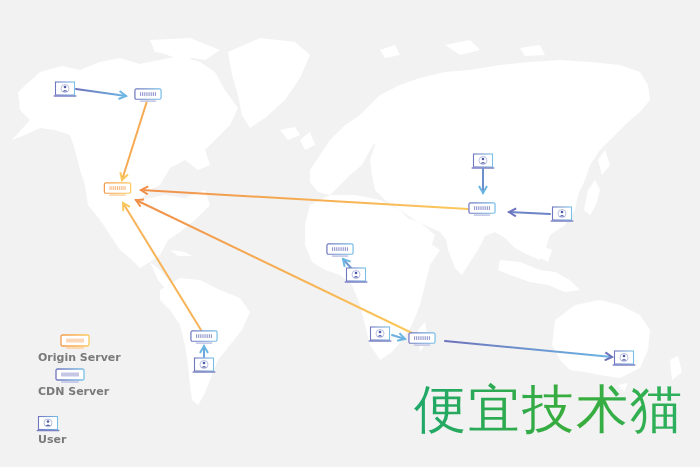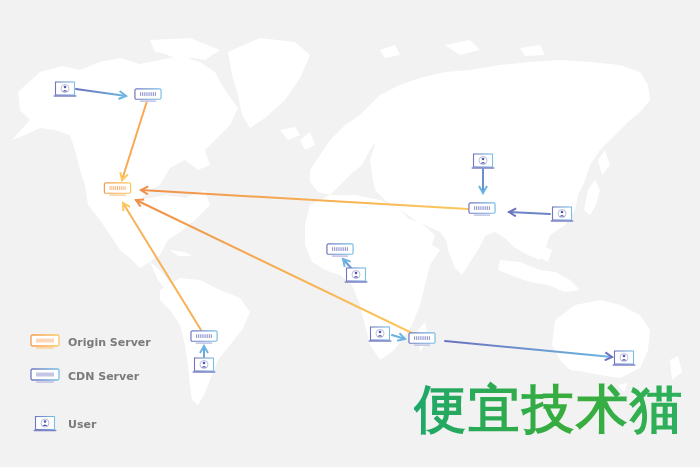--- a/index.html
+++ b/index.html
@@ -1,22 +1,22 @@
 <!DOCTYPE html>
 <html><head>
   <meta charset="utf-8">
   <style>
     html, body { margin: 0; padding: 0; }
     body { width: 700px; height: 467px; background: #f2f2f2; overflow: hidden; position: relative; font-family: "Liberation Sans", "DejaVu Sans", sans-serif; }
     #stage { position: absolute; left: 0; top: 0; width: 700px; height: 467px; }
     .legend { position: absolute; left: 30px; top: 333px; }
-    .legend-row { position: absolute; left: 0; display: flex; align-items: center; white-space: nowrap; }
+    .legend-row { position: absolute; left: 0; display: flex; align-items: center; white-space: nowrap; flex-direction: column; }
     .legend-icon { width: 30px; height: 18px; display: inline-block; }
     .legend-label { margin-left: 8px; font-size: 11px; font-weight: bold; color: #7a7a7a; font-family: "DejaVu Sans", sans-serif; }
-    .brand { position: absolute; left: 414px; top: 383px; font-size: 52px; font-weight: bold; letter-spacing: 2px; font-family: "DejaVu Sans", sans-serif; line-height: 1; }
+    .brand { position: absolute; left: 414px; top: 383px; font-size: 52px; font-weight: normal; letter-spacing: 2px; font-family: "DejaVu Sans", sans-serif; line-height: 1; }
     .brand span { background: linear-gradient(90deg, #1fa86a, #3aad3a 60%, #2bb060); -webkit-background-clip: text; background-clip: text; color: transparent; }
   </style>
 </head>
 <body>
 
 <svg id="stage" viewBox="0 0 700 467" xmlns="http://www.w3.org/2000/svg">
   <defs>
     <linearGradient id="gOrange" x1="0" y1="0" x2="1" y2="0">
       <stop offset="0" stop-color="#f0904a"></stop>
         <stop offset="1" stop-color="#fbc95c"></stop>

